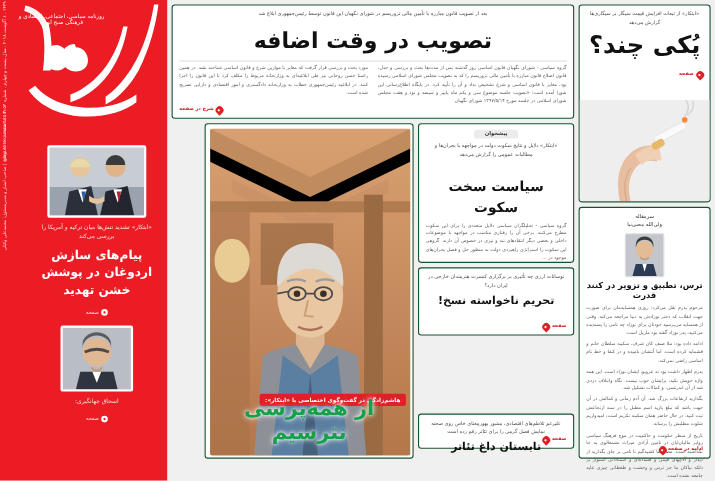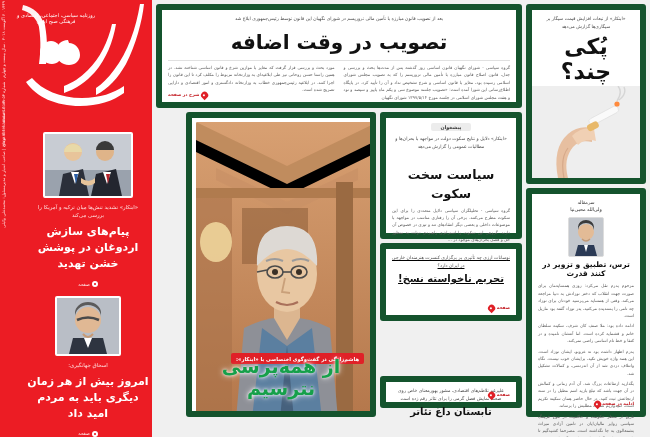--- a/index.html
+++ b/index.html
@@ -23,21 +23,21 @@
   .mast-card{position:absolute;left:14px;width:124px;text-align:center;direction:rtl;}
   .mast-photo{width:86px;height:62px;margin:0 auto;border:2px solid #fff;border-radius:2px;overflow:hidden;position:relative;background:#cfd4dc;}
   .mast-photo.p2{width:62px;height:56px;}
   .mast-kicker{font-size:5.4px;color:#ffdede;line-height:1.5;margin-top:5px;padding:0 4px;}
   .mast-head{font-size:11px;font-weight:bold;color:#fff;line-height:1.45;margin-top:5px;letter-spacing:-.2px;}
   .mast-more{display:inline-flex;align-items:center;gap:2px;margin-top:5px;font-size:4.6px;color:#ffe9e9;}
   .dot-pin{width:6px;height:6px;border-radius:50%;background:#fff;display:inline-block;position:relative;}
   .dot-pin::after{content:"";position:absolute;left:2px;top:1.6px;width:2px;height:2.6px;border-radius:50%;background:#ec1c24;}
 
   
-  .card{position:absolute;background:#fff;border:6px solid #14532d;border-radius:3px;box-sizing:border-box;direction:rtl;}
+  .card{position:absolute;background:#fff;border:1px solid #14532d;border-radius:3px;box-sizing:border-box;direction:rtl;}
   .pad{padding:5px 6px;}
 
   .kicker{font-size:4.6px;line-height:1.75;color:#4a4a4a;text-align:center;}
   .headline{font-weight:bold;color:#111;text-align:center;letter-spacing:-.3px;}
   .body-col{font-size:4.3px;line-height:1.72;color:#5d5d5d;text-align:justify;}
   .more-link{display:inline-flex;align-items:center;gap:2px;font-size:4.4px;color:#c2181f;font-weight:bold;}
   .pin-red{width:6.5px;height:6.5px;border-radius:50% 50% 50% 0;transform:rotate(-45deg);background:#e02027;display:inline-block;position:relative;}
   .pin-red::after{content:"";position:absolute;left:2.1px;top:2.1px;width:2.3px;height:2.3px;border-radius:50%;background:#fff;}
   .sec-tag{display:block;margin:0 auto 4px;width:40px;text-align:center;font-size:4.8px;font-weight:bold;color:#333;background:#ececec;border-radius:2px;padding:1.5px 0;}
 
@@ -51,21 +51,21 @@
   
   #feature{left:186px;top:112px;width:190px;height:305px;overflow:hidden;padding:0;}
   .feature-photo{position:absolute;left:4px;top:4px;width:182px;height:297px;border-radius:2px;overflow:hidden;background:#c9956b;}
   .feat-kicker{position:absolute;right:6px;bottom:47px;background:#e02027;color:#fff;font-size:5.2px;font-weight:bold;padding:2.5px 5px;border-radius:2px;white-space:nowrap;z-index:4;}
   .feat-head{position:absolute;right:4px;bottom:12px;left:4px;text-align:center;font-size:19px;font-weight:bold;color:#16a04a;
      text-shadow:0 0 3px rgba(255,255,255,.95),0 0 6px rgba(255,255,255,.9);z-index:4;letter-spacing:-.4px;}
 
   
   #pishkhan{left:380px;top:112px;width:142px;height:127px;}
   #pishkhan .headline{font-size:12.5px;line-height:1.5;margin:15px 0 3px;}
-  #tahrim{left:380px;top:243px;width:142px;height:78px;text-decoration:underline;}
+  #tahrim{left:380px;top:243px;width:142px;height:62px;}
   #tahrim .headline{font-size:10px;margin:3px 0 2px;}
   #maskan{left:380px;top:309px;width:142px;height:63px;}
   #maskan .headline{font-size:10px;line-height:1.5;margin:3px 0 2px;}
   #theater{left:380px;top:376px;width:142px;height:32px;}
   #theater .headline{font-size:10px;margin:3px 0 2px;}
 
   
   #smoke{left:526px;top:4px;width:120px;height:180px;overflow:hidden;}
   #smoke .headline{font-size:22px;margin:3px 0 2px;}
   .smoke-photo{position:absolute;left:0;right:0;bottom:0;height:92px;overflow:hidden;background:#e9e9e9;}
@@ -136,21 +136,20 @@
             <rect width="62" height="56" fill="#b9bec6"></rect>
             <circle cx="31" cy="22" r="13" fill="#e0b894"></circle>
             <path d="M18 19 a13 12 0 0 1 26 0 l0 -4 a13 11 0 0 0 -26 0 z" fill="#5b5b5b"></path>
             <path d="M20 22 q11 -5 22 0" stroke="#4a4a4a" stroke-width="2.5" fill="none"></path>
             <path d="M12 56 l4 -16 l30 0 l4 16 z" fill="#2e3440"></path>
             <path d="M27 40 l4 10 l4 -10 z" fill="#ffffff"></path>
             <path d="M26 36 q5 6 10 0" stroke="#c89a74" stroke-width="2" fill="none"></path>
           </svg>
         </div>
         <div class="mast-kicker">اسحاق جهانگیری:</div>
-        <div class="mast-head">امروز بیش از هر زمان دیگری باید به مردم امید داد</div>
         <div class="mast-more">
           <span class="dot-pin"></span>
           <span>صفحه</span>
         </div>
       </div>
     </div>
   </div>
 
   <div class="card pad" id="lead">
     <div class="kicker">بعد از تصویب قانون مبارزه با تأمین مالی تروریسم در شورای نگهبان این قانون توسط رئیس‌جمهوری ابلاغ شد</div>

